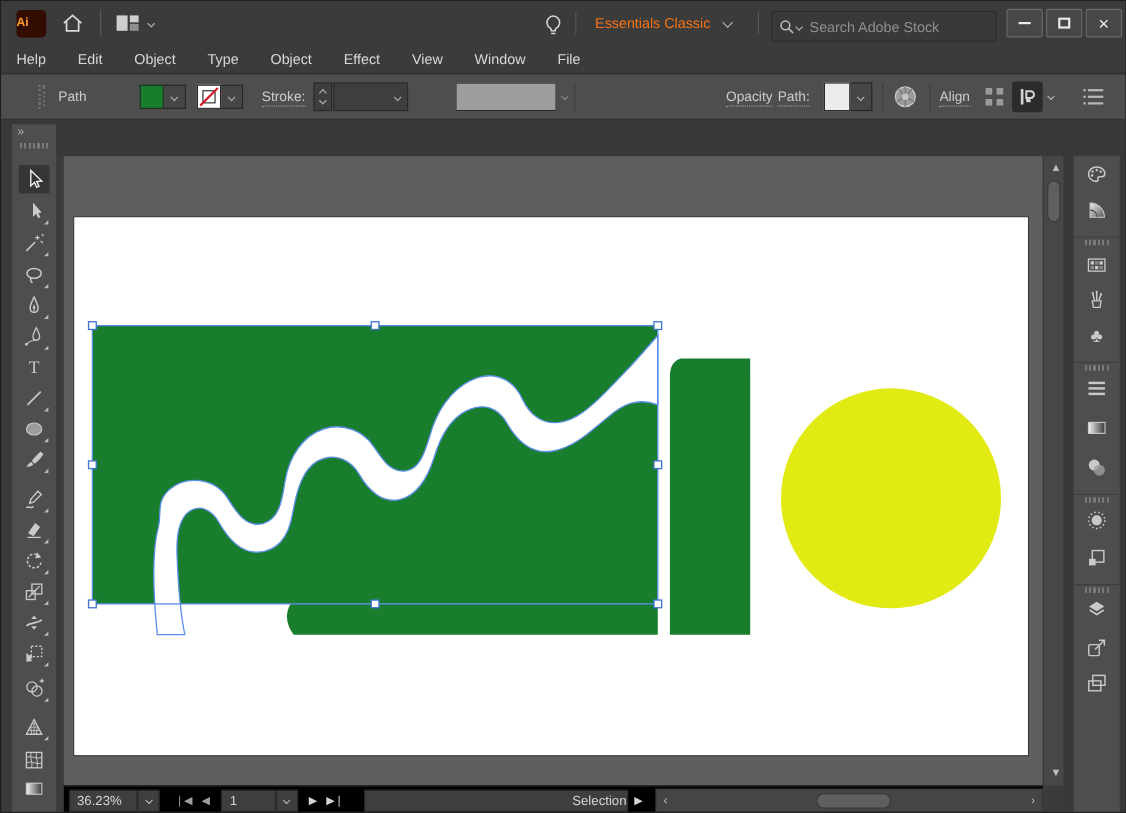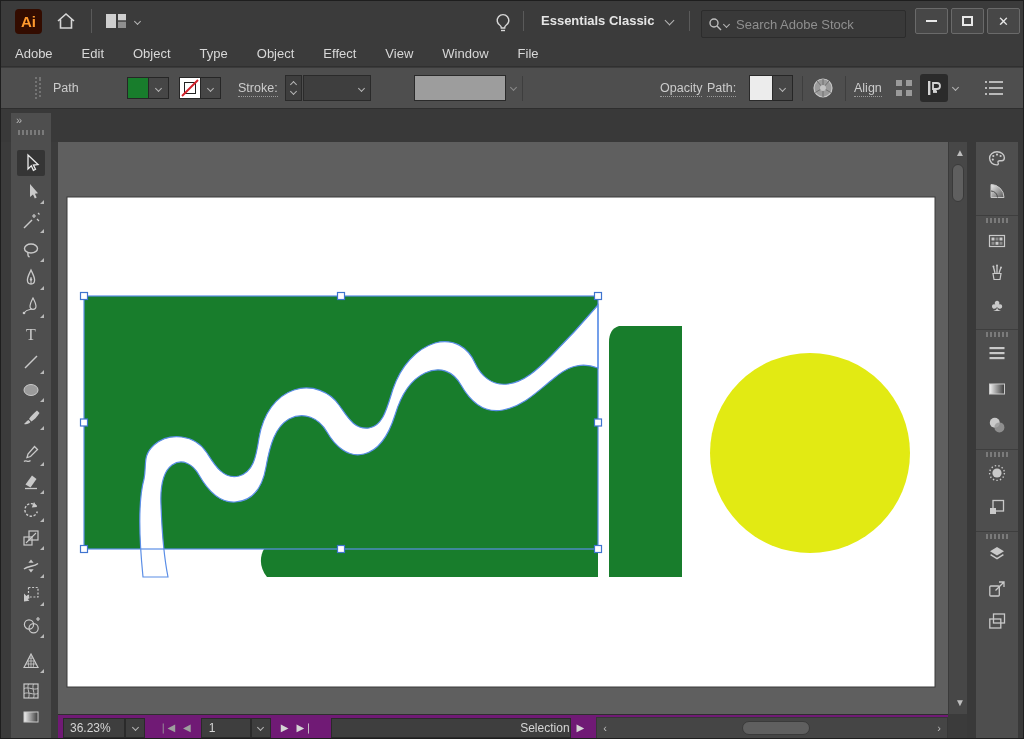--- a/index.html
+++ b/index.html
@@ -4,26 +4,26 @@
 <style>
   html,body{margin:0;padding:0;background:#222;}
   #app{position:relative;width:1024px;height:739px;background:#3b3b3b;overflow:hidden;
        font-family:"Liberation Sans",sans-serif;color:#d6d6d6;box-sizing:border-box;
        border:1px solid #1e1e1e;}
   *{box-sizing:border-box;}
   .abs{position:absolute;}
   
   #titlebar{left:0;top:0;width:1024px;height:40px;background:#3b3b3b;}
   #ai-logo{left:14px;top:8px;width:27px;height:25px;background:#330c00;border-radius:4px;
-           color:#ff9a2e;font-weight:bold;font-size:15px;text-align:center;line-height:25px;}
+           color:#ff9a2e;font-weight:bold;font-size:11px;text-align:left;line-height:25px;}
   .vdiv{width:1px;background:#5a5a5a;}
   .chv{display:inline-block;width:7px;height:7px;border-right:1.5px solid #b5b5b5;
        border-bottom:1.5px solid #b5b5b5;transform:rotate(45deg);}
   .chv.sm{width:5px;height:5px;}
-  #workspace-label{font-size:13px;color:#e5e5e5;font-weight:bold;}
+  #workspace-label{font-size:13px;color:#f97316;}
   #search-box{left:700px;top:9px;width:205px;height:28px;background:#393939;
               border:1px solid #2c2c2c;border-radius:2px;display:flex;align-items:center;padding:0 6px;}
   #search-box input{background:transparent;border:0;outline:0;color:#c9c9c9;font-size:13px;width:150px;
                     font-family:"Liberation Sans",sans-serif;}
   #search-box input::placeholder{color:#8f8f8f;}
   .winbtn{width:33px;height:26px;border:1px solid #6a6a6a;background:#474747;border-radius:2px;
           display:flex;align-items:center;justify-content:center;color:#e9e9e9;}
   
   #menubar{left:0;top:40px;width:1024px;height:26px;background:#3b3b3b;display:flex;align-items:center;
            padding-left:14px;border-bottom:1px solid #303030;}
@@ -58,21 +58,21 @@
   #vscroll{left:947px;top:141px;width:19px;height:572px;background:#474747;border-left:1px solid #3a3a3a;}
   .sb-thumb{background:#5f5f5f;border:1px solid #3a3a3a;border-radius:7px;}
   .arrow{color:#bdbdbd;font-size:10px;line-height:10px;}
   
   #dock{left:966px;top:108px;width:58px;height:631px;background:#393939;}
   #panelstrip{left:975px;top:141px;width:42px;height:598px;background:#4e4e4e;}
   .pico{position:absolute;left:10px;width:22px;height:22px;display:flex;align-items:center;justify-content:center;}
   .psep{position:absolute;left:0;width:42px;height:10px;display:flex;align-items:center;justify-content:center;
         border-top:1px solid #3e3e3e;}
   
-  #statusbar{left:57px;top:713px;width:890px;height:26px;background:#701a75;border-top:1px solid #2e2e2e;
+  #statusbar{left:57px;top:713px;width:890px;height:26px;background:#000000;border-top:1px solid #2e2e2e;
              display:flex;align-items:center;font-size:12px;}
   .sb-field{background:#3e3e3e;border:1px solid #2a2a2a;height:20px;display:flex;align-items:center;color:#d5d5d5;}
   .navglyph{color:#9e9e9e;font-size:10px;margin:0 4px;}
   .navglyph.lit{color:#d5d5d5;}
   #hscroll{position:relative;height:22px;background:#454545;border:1px solid #373737;flex:1;margin-left:8px;
            display:flex;align-items:center;}
   svg{display:block;}
 </style>
 </head>
 <body>
@@ -122,21 +122,21 @@
       <div class="winbtn">
           <div style="width:11px;height:10px;border:2px solid #e9e9e9;"></div>
         </div>
       <div class="winbtn">
           <span style="font-size:13px;">✕</span>
         </div>
     </div>
   </div>
 
   <div id="menubar" class="abs">
-      <span class="menu-item">Adobe</span>
+      <span class="menu-item">Help</span>
       <span class="menu-item">Edit</span>
       <span class="menu-item">Object</span>
       <span class="menu-item">Type</span>
       <span class="menu-item">Object</span>
       <span class="menu-item">Effect</span>
       <span class="menu-item">View</span>
       <span class="menu-item">Window</span>
       <span class="menu-item">File</span>
     </div>
 

